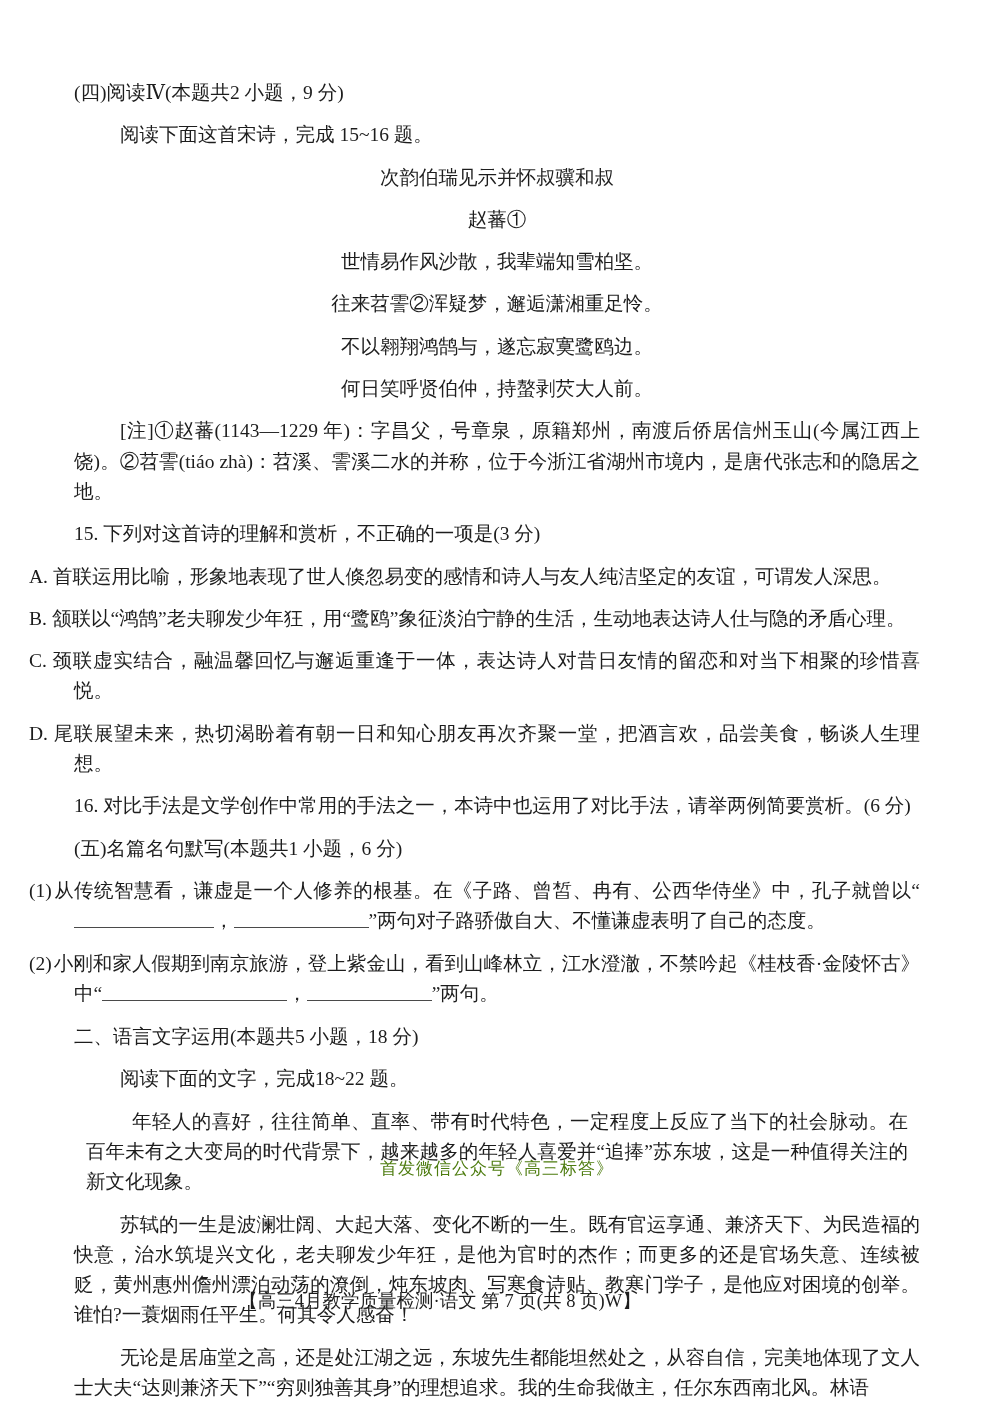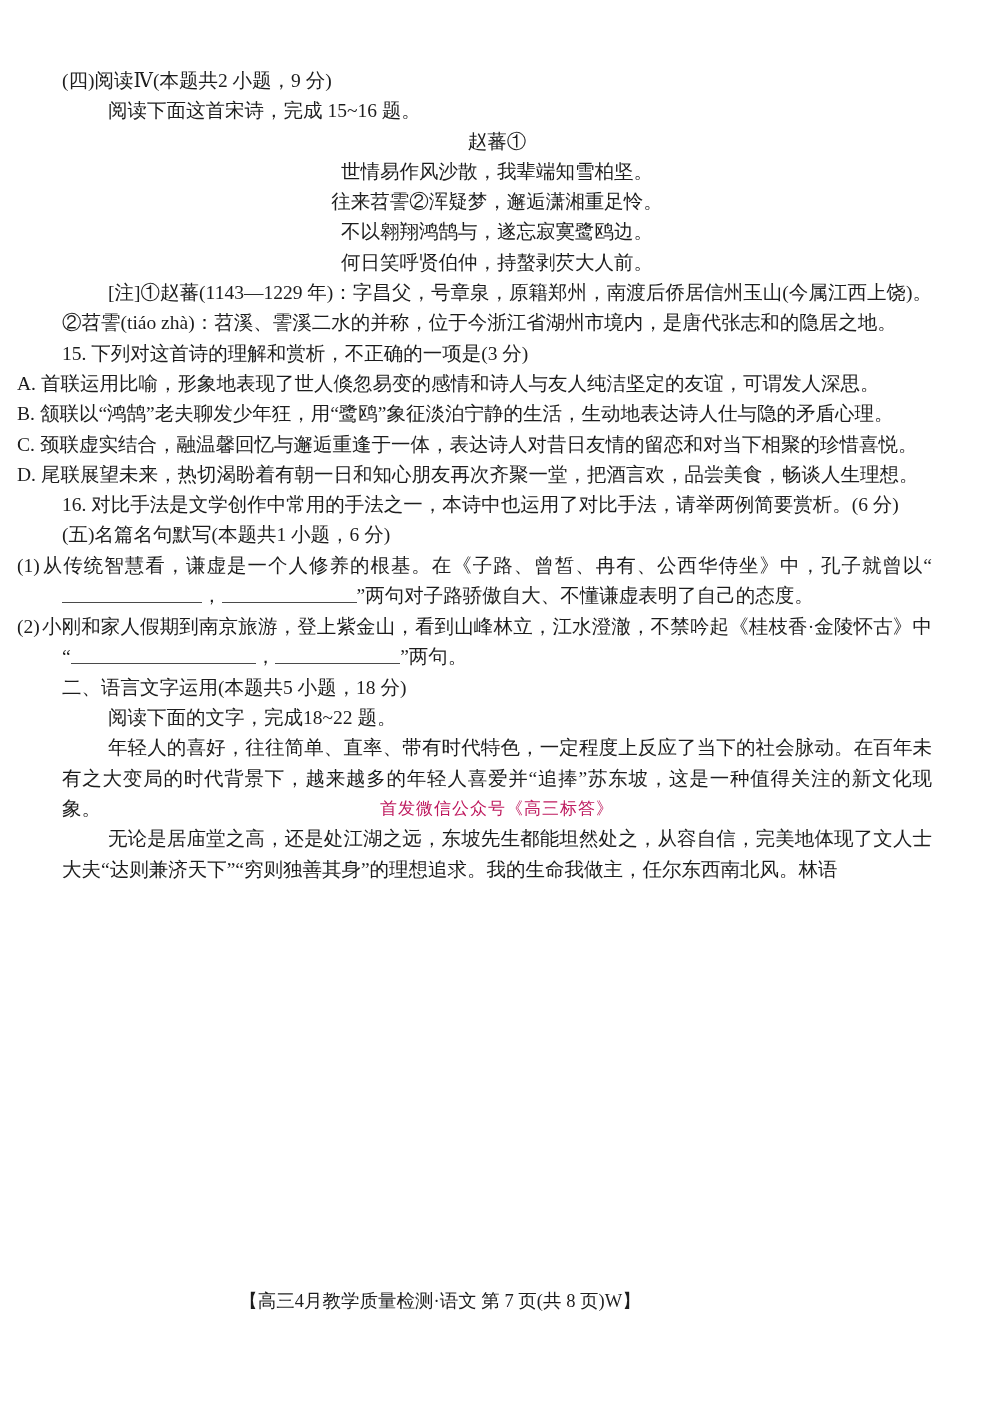--- a/index.html
+++ b/index.html
@@ -9,61 +9,62 @@
     background:#ffffff;
     color:#1d1d1d;
     font-family:"Liberation Serif","DejaVu Serif",serif;
     overflow:hidden;
   }
   .content{
     position:absolute;left:62px;top:66px;width:870px;
     font-size:19.5px;line-height:30.3px;
     text-align:justify;
   }
-  .content p,.content div{margin:0;padding:0;}
+  .content p,.content div{margin:12px;padding:0;}
   .indent{text-indent:46px;}
   .center{text-align:center;text-indent:0;}
   .hang{padding-left:88px;text-indent:-45px;}
   .opt-label{margin-right:5px;}
   .item-label{margin-right:2px;}
   .blank{
     display:inline-block;
     border-bottom:1.6px solid #4a4a4a;
     height:1.05em;
     vertical-align:baseline;
   }
   .w40{width:40px;}  .w125{width:125px;} .w135{width:135px;}
   .w140{width:140px;} .w145{width:145px;} .w185{width:185px;}
   .w210{width:210px;}
   .para1-wrap{position:relative;}
   .watermark{
-    position:absolute;left:50%;bottom:4px;
+    position:absolute;left:50%;bottom:18px;
     transform:translateX(-50%);
     font-size:17px;line-height:22px;
     letter-spacing:1px;
     white-space:nowrap;
-    color:#be185d;
+    color:#4d7c0f;
   }
   .footer{
     position:absolute;left:0;top:1288px;width:880px;
     text-align:center;
     font-size:18.5px;line-height:26px;
     color:#1d1d1d;
   }
 </style>
 </head>
 <body>
 
 <div class="page">
   <div class="content">
 
     <p>(四)阅读Ⅳ(本题共2 小题，9 分)</p>
     <p class="indent">阅读下面这首宋诗，完成 15~16 题。</p>
 
     <div>
+      <div class="center">次韵伯瑞见示并怀叔骥和叔</div>
       <div class="center">赵蕃①</div>
       <div class="center">世情易作风沙散，我辈端知雪柏坚。</div>
       <div class="center">往来苕霅②浑疑梦，邂逅潇湘重足怜。</div>
       <div class="center">不以翱翔鸿鹄与，遂忘寂寞鹭鸥边。</div>
       <div class="center">何日笑呼贤伯仲，持螯剥芡大人前。</div>
     </div>
 
     <p class="indent">[注]①赵蕃(1143—1229 年)：字昌父，号章泉，原籍郑州，南渡后侨居信州玉山(今属江西上饶)。②苕霅(tiáo zhà)：苕溪、霅溪二水的并称，位于今浙江省湖州市境内，是唐代张志和的隐居之地。</p>
 
     <p>15. 下列对这首诗的理解和赏析，不正确的一项是(3 分)</p>
@@ -81,18 +82,19 @@
 
 
     <p>二、语言文字运用(本题共5 小题，18 分)</p>
     <p class="indent">阅读下面的文字，完成18~22 题。</p>
 
     <div class="para1-wrap">
       <p class="indent">年轻人的喜好，往往简单、直率、带有时代特色，一定程度上反应了当下的社会脉动。在百年未有之大变局的时代背景下，越来越多的年轻人喜爱并“追捧”苏东坡，这是一种值得关注的新文化现象。</p>
       <span class="watermark">首发微信公众号《高三标答》</span>
     </div>
 
+    <p class="indent">苏轼的一生是波澜壮阔、大起大落、变化不断的一生。既有官运享通、兼济天下、为民造福的快意，治水筑堤兴文化，老夫聊发少年狂，是他为官时的杰作；而更多的还是官场失意、连续被贬，黄州惠州儋州漂泊动荡的潦倒，炖东坡肉、写寒食诗贴、教寒门学子，是他应对困境的创举。谁怕?一蓑烟雨任平生。何其令人感奋！</p>
     <p class="indent">无论是居庙堂之高，还是处江湖之远，东坡先生都能坦然处之，从容自信，完美地体现了文人士大夫“达则兼济天下”“穷则独善其身”的理想追求。我的生命我做主，任尔东西南北风。林语</p>
 
   </div>
 
   <div class="footer">【高三4月教学质量检测·语文 第 7 页(共 8 页)W】</div>
 </div>
 
 </body></html>

